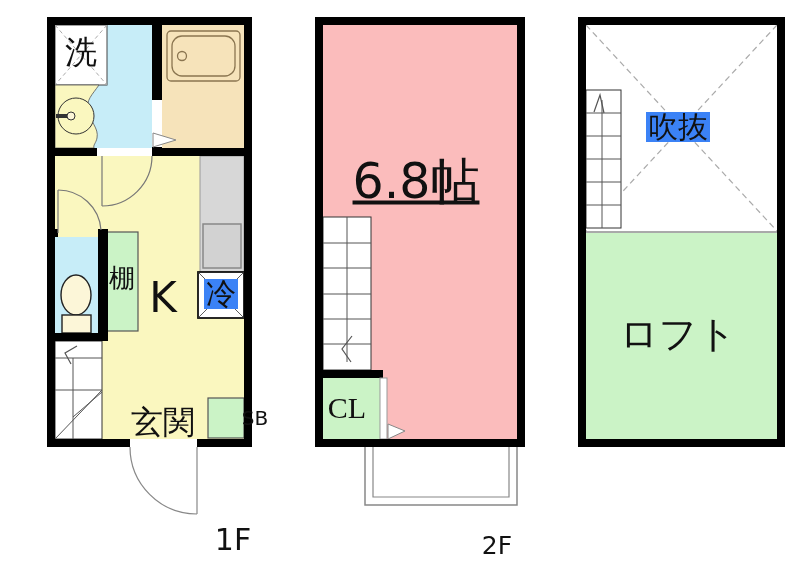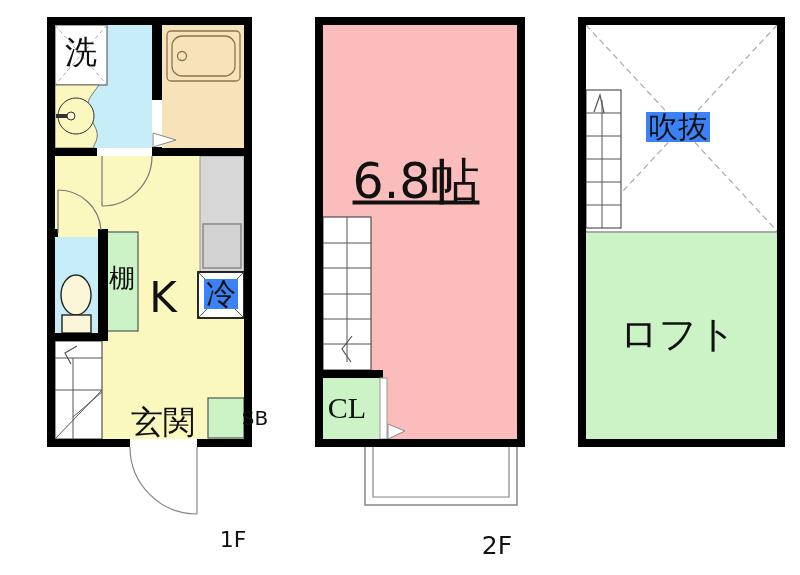--- a/index.html
+++ b/index.html
@@ -122,21 +122,21 @@
     <rect x="582" y="21" width="199" height="422" fill="none" stroke="#000" stroke-width="8"></rect>
   </g>
 </svg>
 
   <div class="lbl" style="left:81px;top:52px;font-size:32px;">洗</div>
   <div class="lbl" style="left:122px;top:278px;font-size:26px;">棚</div>
   <div class="lbl" style="left:163px;top:298px;font-size:42px;">K</div>
   <div class="lbl lbl-bg" style="left:221px;top:294px;font-size:30px;">冷</div>
   <div class="lbl" style="left:163px;top:422px;font-size:32px;">玄関</div>
   <div class="lbl" style="left:226px;top:418px;font-size:20px;margin-left:29px;">SB</div>
-  <div class="lbl" style="left:233px;top:540px;font-size:22px;">1F</div>
+  <div class="lbl" style="left:233px;top:540px;font-size:30px;">1F</div>
 
   <div class="lbl" style="left:416px;top:181px;font-size:49px;text-decoration:underline;">6.8帖</div>
   <div class="lbl" style="left:347px;top:408px;font-size:30px;font-family:Liberation Serif, serif;">CL</div>
   <div class="lbl" style="left:497px;top:545px;font-size:25px;">2F</div>
 
   <div class="lbl lbl-bg" style="left:678px;top:127px;font-size:30px;">吹抜</div>
   <div class="lbl" style="left:678px;top:334px;font-size:38px;">ロフト</div>
 
 </div>
 

